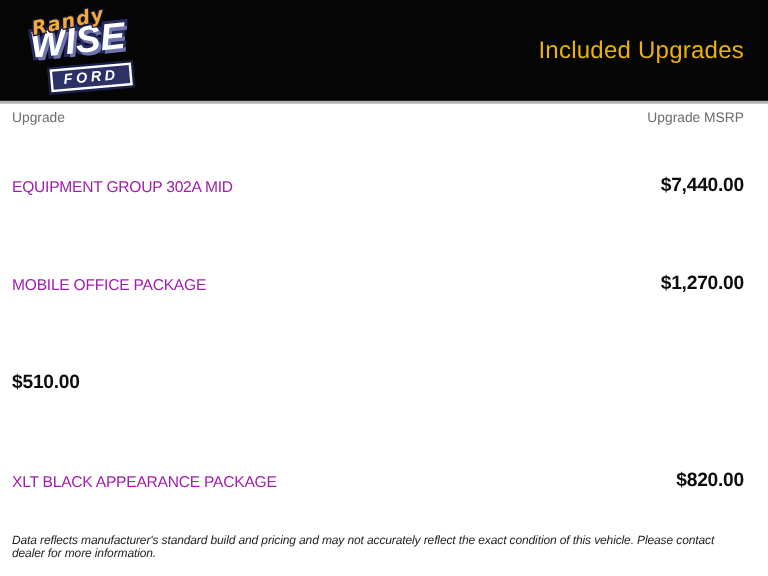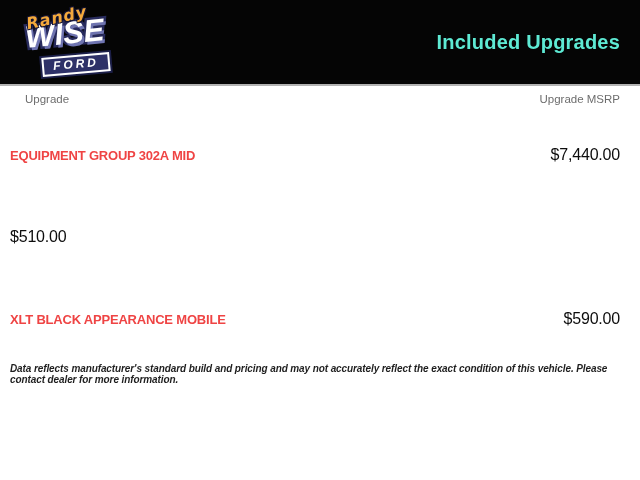--- a/index.html
+++ b/index.html
@@ -19,23 +19,23 @@
     height: 86px;
     background: #050505;
     border-bottom: 2px solid #b3b3b3;
     display: flex;
     align-items: center;
     justify-content: space-between;
     padding: 0 20px 0 12px;
   }
 
   .page-title {
-    color: #5eead4;
+    color: #eab308;
     font-size: 20px;
-    font-weight: 700;
+    font-weight: 400;
     letter-spacing: 0.2px;
     white-space: nowrap;
   }
 
   
   .logo {
     position: relative;
     width: 130px;
     height: 74px;
     flex: 0 0 auto;
@@ -89,56 +89,54 @@
     transform: rotate(-5deg);
     z-index: 4;
     line-height: 1.2;
   }
 
   
   .table-head {
     display: flex;
     justify-content: space-between;
     align-items: baseline;
-    padding: 7px 20px 0 25px;
+    padding: 7px 20px 0 10px;
     color: #6d6d6d;
     font-size: 11.5px;
     height: 21px;
   }
 
   .rows { margin-top: 7px; }
 
   .row {
     height: 82px;
     display: flex;
     justify-content: space-between;
     align-items: center;
     padding: 0 20px 0 10px;
   }
   .row-name {
     font-size: 13px;
     letter-spacing: -0.2px;
-    color: #ef4444;
-    font-weight: bold;
+    color: #a21caf;
   }
   .row-price {
     font-size: 16px;
-    font-weight: normal;
+    font-weight: bold;
     color: #0d0d0d;
     letter-spacing: -0.2px;
   }
 
   
   .disclaimer {
     padding: 3px 20px 0 10px;
     font-size: 10px;
     font-style: italic;
     color: #1f1f1f;
     letter-spacing: -0.1px;
-    font-weight: bold;
   }
 </style>
 </head>
 <body>
 
 <div class="page">
 
   <header class="topbar">
     <div class="logo" title="Randy Wise Ford">
       <span class="logo-randy">Randy</span>
@@ -154,25 +152,29 @@
       <span>Upgrade</span>
       <span>Upgrade MSRP</span>
     </div>
 
     <div class="rows">
       <div class="row">
         <span class="row-name">EQUIPMENT GROUP 302A MID</span>
         <span class="row-price">$7,440.00</span>
       </div>
       <div class="row">
+        <span class="row-name">MOBILE OFFICE PACKAGE</span>
+        <span class="row-price">$1,270.00</span>
+      </div>
+      <div class="row">
         <span class="row-price">$510.00</span>
       </div>
       <div class="row">
-        <span class="row-name">XLT BLACK APPEARANCE MOBILE</span>
-        <span class="row-price">$590.00</span>
+        <span class="row-name">XLT BLACK APPEARANCE PACKAGE</span>
+        <span class="row-price">$820.00</span>
       </div>
     </div>
 
     <p class="disclaimer">Data reflects manufacturer's standard build and pricing and may not accurately reflect the exact condition of this vehicle. Please contact dealer for more information.</p>
 
   </main>
 
 </div>
 
 </body></html>

